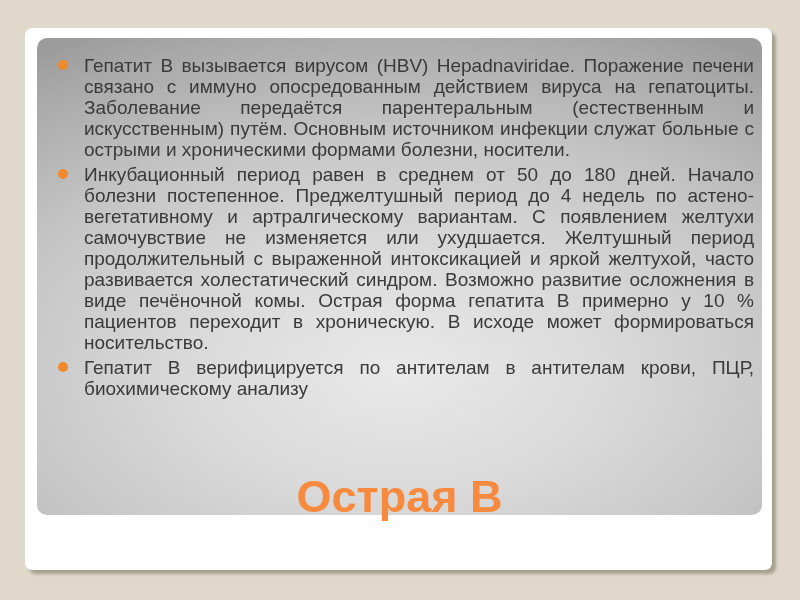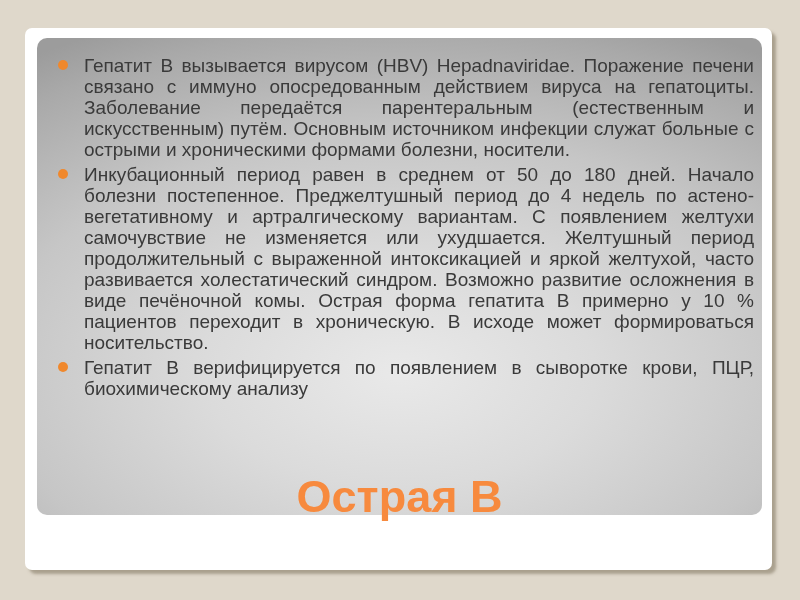--- a/index.html
+++ b/index.html
@@ -88,21 +88,21 @@
         <li>
           <span class="marker"></span>
           <span>Гепатит В вызывается вирусом (HBV) Hepadnaviridae. Поражение печени связано с иммуно опосредованным действием вируса на гепатоциты. Заболевание передаётся парентеральным (естественным и искусственным) путём. Основным источником инфекции служат больные с острыми и хроническими формами болезни, носители.</span>
         </li>
         <li>
           <span class="marker"></span>
           <span>Инкубационный период равен в среднем от 50 до 180 дней. Начало болезни постепенное. Преджелтушный период до 4 недель по астено-вегетативному и артралгическому вариантам. С появлением желтухи самочувствие не изменяется или ухудшается. Желтушный период продолжительный с выраженной интоксикацией и яркой желтухой, часто развивается холестатический синдром. Возможно развитие осложнения в виде печёночной комы. Острая форма гепатита В примерно у 10 % пациентов переходит в хроническую. В исходе может формироваться носительство.</span>
         </li>
         <li>
           <span class="marker"></span>
-          <span>Гепатит В верифицируется по появлением в сыворотке крови, ПЦР, биохимическому анализу</span>
+          <span>Гепатит В верифицируется по антителам в антителам крови, ПЦР, биохимическому анализу</span>
         </li>
       </ul>
 
       <h1 class="slide-title">Острая В</h1>
 
     </div>
   </div>
 </div>
 
 </body></html>

